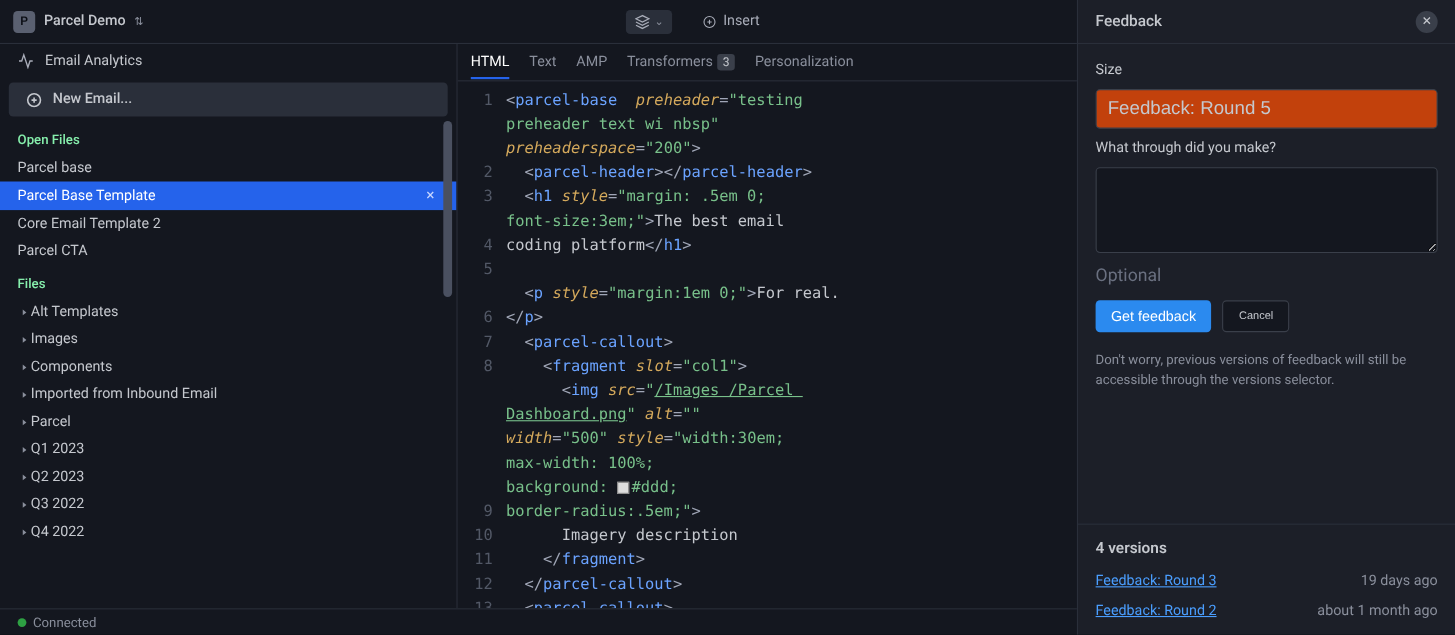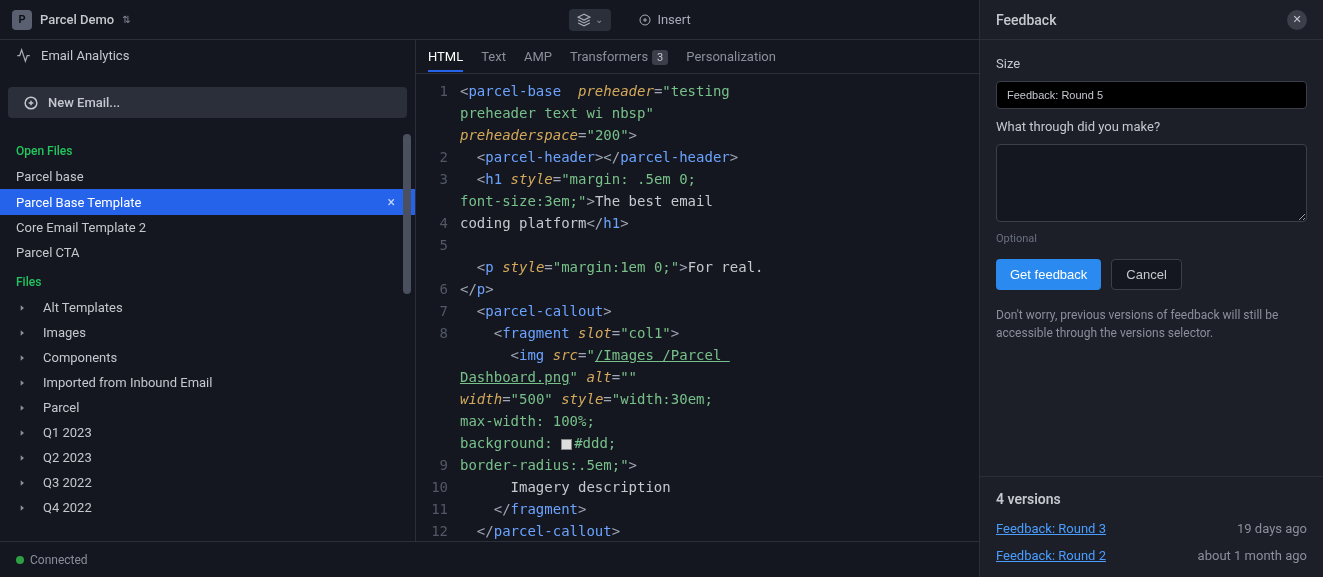--- a/index.html
+++ b/index.html
@@ -32,26 +32,26 @@
 .user-badges { display:flex; gap:4px; }
 .user-badge { width:20px; height:20px; background:#2563eb; color:#fff; border-radius:3px; display:flex; align-items:center; justify-content:center; font-size:11px; font-weight:600; border:1px solid #4a8fff;}
 .share-icon { width:28px; height:24px; background:#2a2f3a; border-radius:4px; display:flex; align-items:center; justify-content:center; cursor:pointer;}
 .send-btn { background:#2a2f3a; color:#c5c8ce; padding:5px 10px; border-radius:4px; display:flex; align-items:center; gap:6px; cursor:pointer; font-size:13px;}
 
 .main { display:flex; height: calc(100% - 40px - 24px); }
 
 .sidebar { width: 416px; background:#14171f; display:flex; flex-direction:column; border-right:1px solid #2a2f3a; position:relative;}
 .sb-row { display:flex; align-items:center; gap:10px; padding:8px 16px; cursor:pointer; color:#c5c8ce;}
 .sb-row svg { flex-shrink:0; }
-.new-email { background:#2a2f3a; margin:16px 8px; border-radius:4px; font-weight:500;}
-.sb-section-title { padding:10px 16px 6px; font-size:12px; color:#22c55e; font-weight:500;}
+.new-email { background:#2a2f3a; margin:4px 8px; border-radius:4px; font-weight:500;}
+.sb-section-title { padding:10px 16px 6px; font-size:12px; color:#86efac; font-weight:500;}
 .file-item { display:flex; align-items:center; padding:5px 16px; cursor:pointer; font-size:13px; color:#c5c8ce;}
 .file-item.active { background:#2563eb; color:#fff; }
 .file-item .close-x { margin-left:auto; color:#c5d5ff; padding:0 4px; font-size:14px;}
-.folder-item { display:flex; align-items:center; gap:17px; padding:5px 16px 5px 18px; cursor:pointer; font-size:13px;}
+.folder-item { display:flex; align-items:center; gap:2px; padding:5px 16px 5px 18px; cursor:pointer; font-size:13px;}
 .folder-item svg { flex-shrink:0; }
 .sb-scroll { flex:1; overflow-y:auto; position:relative;}
 .sb-scrollthumb { position:absolute; right:4px; top:0; width:8px; height:160px; background:#4a5060; border-radius:4px;}
 
 .editor-col { flex:1; display:flex; flex-direction:column; background:#14171f; min-width:0;}
 .editor-tabs { height:34px; border-bottom:1px solid #2a2f3a; display:flex; align-items:center; padding:0 12px; gap:18px;}
 .etab { color:#8a8f9c; cursor:pointer; padding:8px 0; font-size:13px;}
 .etab.active { color:#fff; border-bottom:2px solid #2563eb; padding-bottom:6px;}
 .etab .badge { background:#3a3f4a; color:#c5c8ce; border-radius:3px; padding:1px 5px; font-size:11px; margin-left:4px;}
 .etab-icons { margin-left:auto; display:flex; gap:6px;}
@@ -80,34 +80,34 @@
 .device-thumb { position:absolute; bottom:0; left:20px; width:70px; height:80px; background:#1a1e28; border-radius:8px 8px 0 0; border:3px solid #2a2f3a;}
 .preview-footer { height:30px; display:flex; align-items:center; gap:8px; padding:0 8px; border-top:1px solid #2a2f3a;}
 .pf-icon { width:22px; height:20px; display:flex; align-items:center; justify-content:center; color:#8a8f9c; cursor:pointer;}
 
 .feedback-panel { position:absolute; right:0; top:0; width:344px; height:100%; background:#1c1f28; border-left:1px solid #2a2f3a; display:flex; flex-direction:column; z-index:10;}
 .fb-header { height:40px; display:flex; align-items:center; justify-content:space-between; padding:0 16px; border-bottom:1px solid #2a2f3a;}
 .fb-title { font-weight:500; font-size:14px;}
 .fb-close { width:20px; height:20px; background:#3a3f4a; border-radius:50%; display:flex; align-items:center; justify-content:center; cursor:pointer; font-size:11px;}
 .fb-body { padding:16px; flex:1; display:flex; flex-direction:column; gap:10px; overflow:auto;}
 .fb-label { font-size:13px; color:#c5c8ce;}
-.fb-input { background:#000000; border:1px solid #3a3f4a; border-radius:4px; padding:7px 10px; color:#c5c8ce; font-size:11px; width:100%;}
+.fb-input { background:#c2410c; border:1px solid #3a3f4a; border-radius:4px; padding:7px 10px; color:#c5c8ce; font-size:17px; width:100%;}
 .fb-textarea { background:#14171f; border:1px solid #3a3f4a; border-radius:4px; height:78px; width:100%; resize:both; color:#c5c8ce; padding:8px; font-family:inherit;}
-.fb-hint { font-size:11px; color:#6a7080;}
+.fb-hint { font-size:16px; color:#6a7080;}
 .fb-btns { display:flex; gap:10px; margin-top:4px;}
 .btn-primary { background:#2b8aef; color:#fff; border:none; padding:7px 14px; border-radius:4px; font-weight:500; cursor:pointer; font-size:13px;}
-.btn-secondary { background:#14171f; border:1px solid #3a3f4a; color:#c5c8ce; padding:7px 14px; border-radius:4px; cursor:pointer; font-size:13px;}
+.btn-secondary { background:#14171f; border:1px solid #3a3f4a; color:#c5c8ce; padding:7px 14px; border-radius:4px; cursor:pointer; font-size:10px;}
 .fb-note { font-size:12px; color:#8a8f9c; line-height:1.5; margin-top:6px;}
 .fb-versions { border-top:1px solid #2a2f3a; padding:14px 16px 8px;}
 .fb-vtitle { font-weight:600; font-size:14px; margin-bottom:8px;}
 .fb-vrow { display:flex; justify-content:space-between; align-items:center; padding:6px 0; font-size:13px;}
 .fb-vlink { color:#4a9eff; text-decoration:underline; cursor:pointer;}
 .fb-vtime { color:#8a8f9c;}
 
-.statusbar { position:absolute; bottom:0; left:0; right:0; height:36px; background:#14171f; border-top:1px solid #2a2f3a; display:flex; align-items:center; padding:0 16px; font-size:12px; color:#8a8f9c; gap:24px;justify-content:space-between;}
+.statusbar { position:absolute; bottom:0; left:0; right:0; height:24px; background:#14171f; border-top:1px solid #2a2f3a; display:flex; align-items:center; padding:0 16px; font-size:12px; color:#8a8f9c; gap:24px;justify-content:space-between;}
 .status-dot { width:8px; height:8px; background:#2ea043; border-radius:50%; display:inline-block; margin-right:6px;}
 .status-right { margin-left:auto; display:flex; gap:24px; align-items:center;}
 .kbd { border:1px solid #3a3f4a; border-radius:3px; padding:0 4px; font-size:10px;}
 </style>
 </head>
 <body>
 
 <div class="topbar">
   <div class="ws-pill">
     <div class="ws-avatar">P</div>

